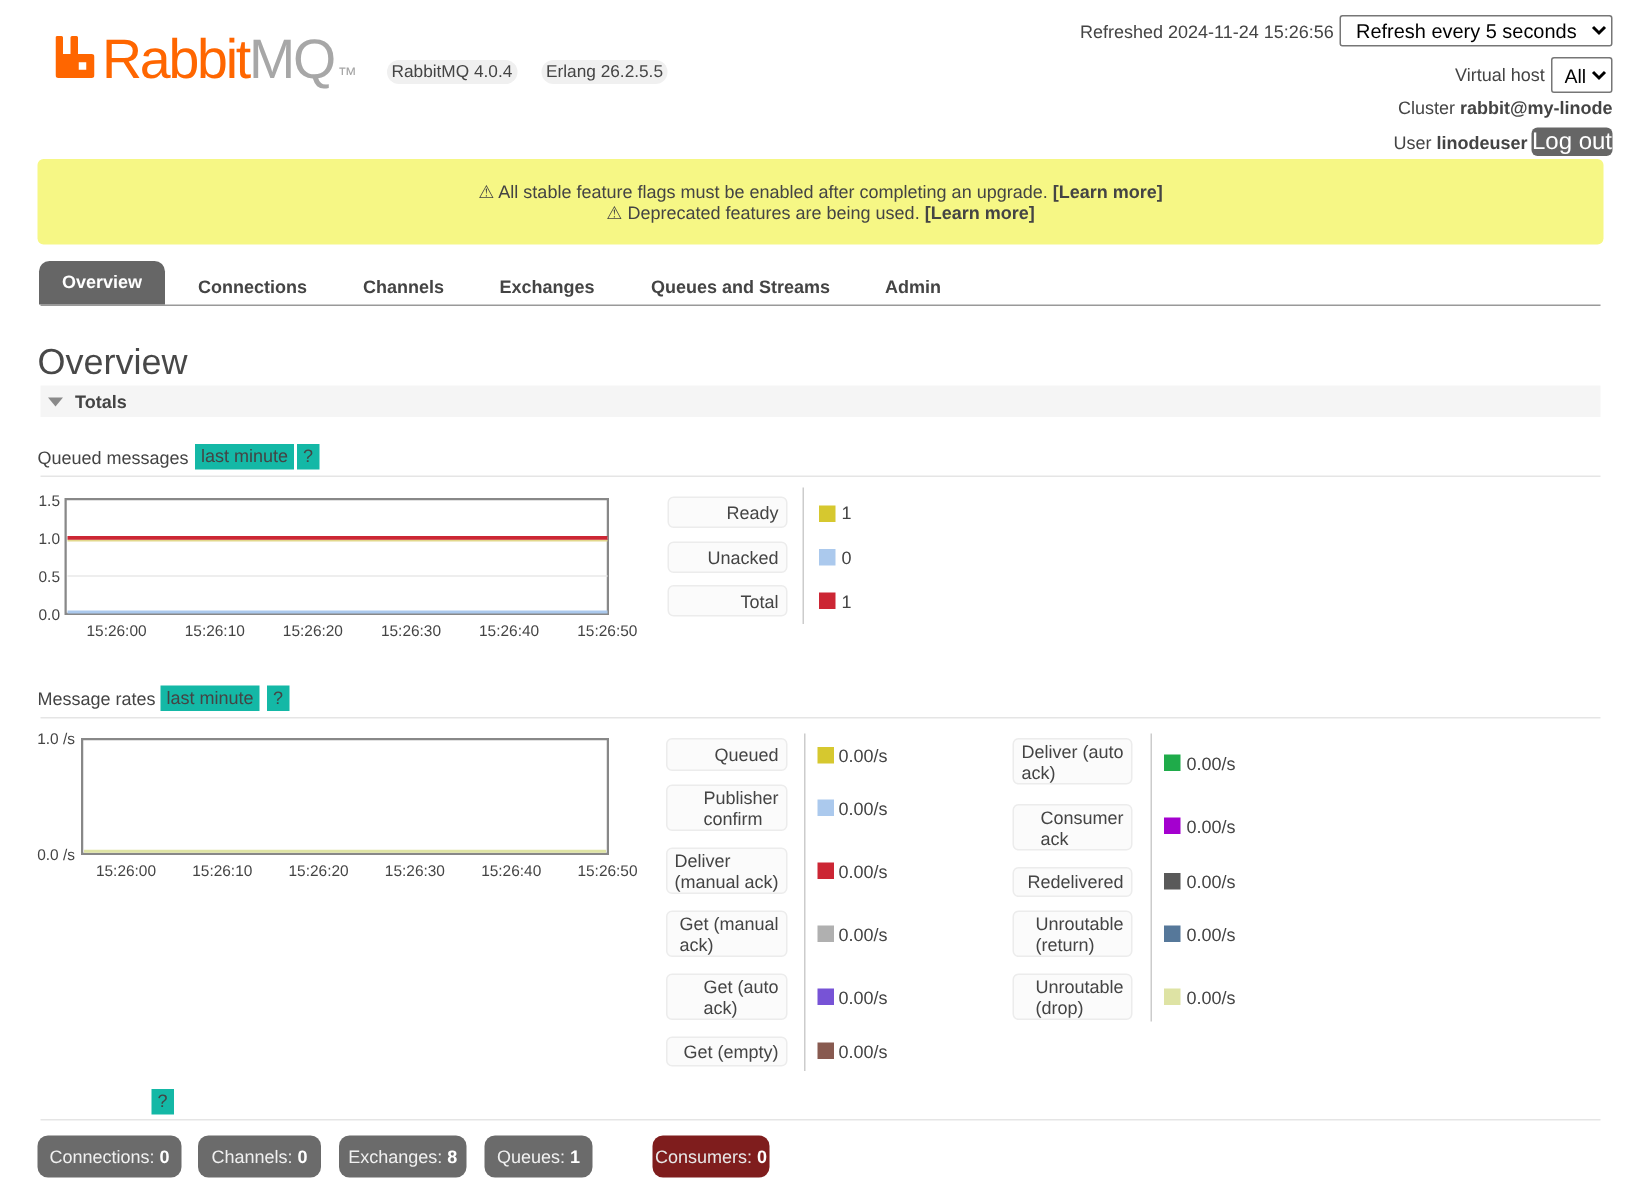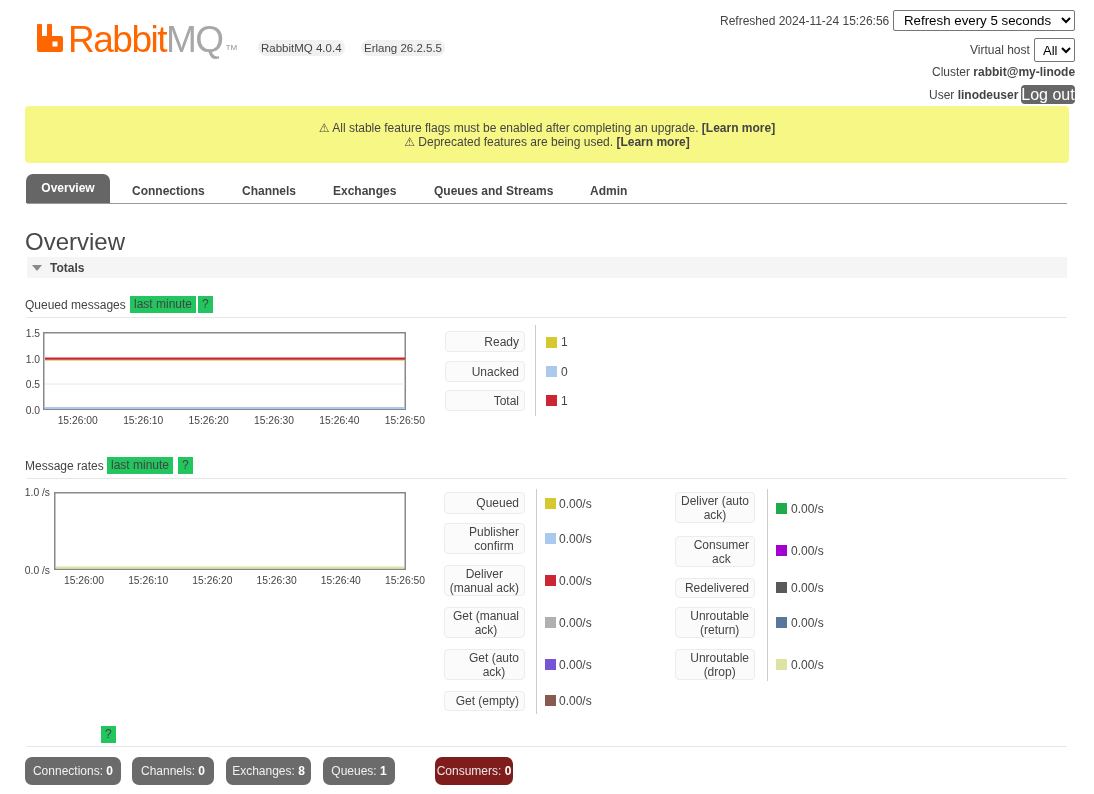--- a/index.html
+++ b/index.html
@@ -1,24 +1,24 @@
 <!DOCTYPE html>
 <html><head>
 <meta charset="utf-8">
 <style>
   html,body{margin:0;padding:0;background:#fff;}
   body{font-family:"Liberation Sans", sans-serif;color:#444;font-size:12px;}
   #page{position:relative;width:1094px;height:794px;overflow:hidden;}
   .abs{position:absolute;}
   .badge{background:#f0f0f0;border-radius:8px;padding:2px 3px;font-size:11.5px;color:#444;}
-  .minibadge{background:#22c55e;padding:2px 4px;font-size:12px;color:#444;height:13px;line-height:13px;}
+  .minibadge{background:#14b8a6;padding:2px 4px;font-size:12px;color:#444;height:13px;line-height:13px;}
   .tab{font-weight:bold;font-size:12px;color:#444;}
   .lbox{position:absolute;border:1px solid #ececec;border-radius:4px;background:#fbfbfb;
         font-size:12px;color:#444;box-sizing:border-box;
-        display:flex;align-items:center;justify-content:flex-end;line-height:14px;text-align:center;}
+        display:flex;align-items:center;justify-content:flex-end;line-height:14px;text-align:left;}
   .sw{position:absolute;width:11px;height:11px;}
   .val{position:absolute;font-size:12px;color:#444;}
   .fbtn{position:absolute;height:28px;border-radius:7px;background:#6b6b6b;color:#f0f0f0;
         font-size:12px;display:flex;align-items:center;justify-content:center;white-space:pre;}
   .fbtn b{color:#fff;}
   select{font-family:"Liberation Sans",sans-serif;border:1px solid #767676;border-radius:2px;background:#fff;color:#000;}
 </style>
 </head>
 <body>
 <div id="page">

